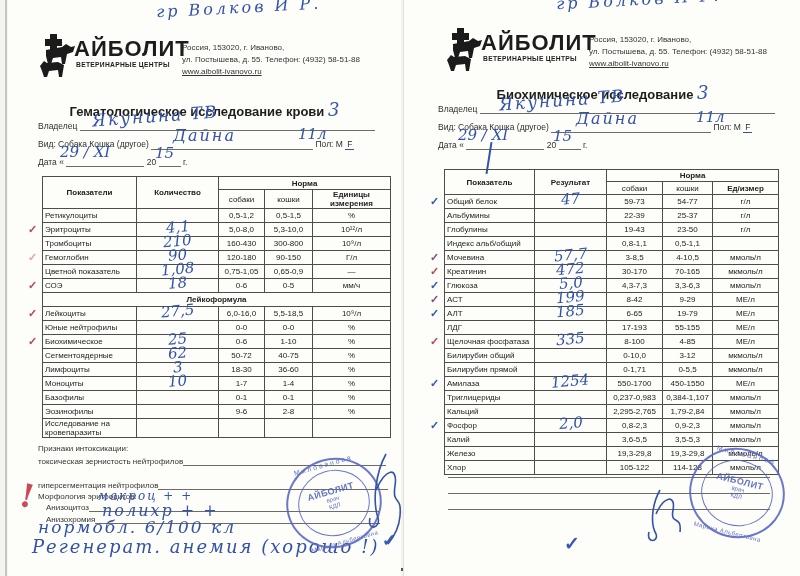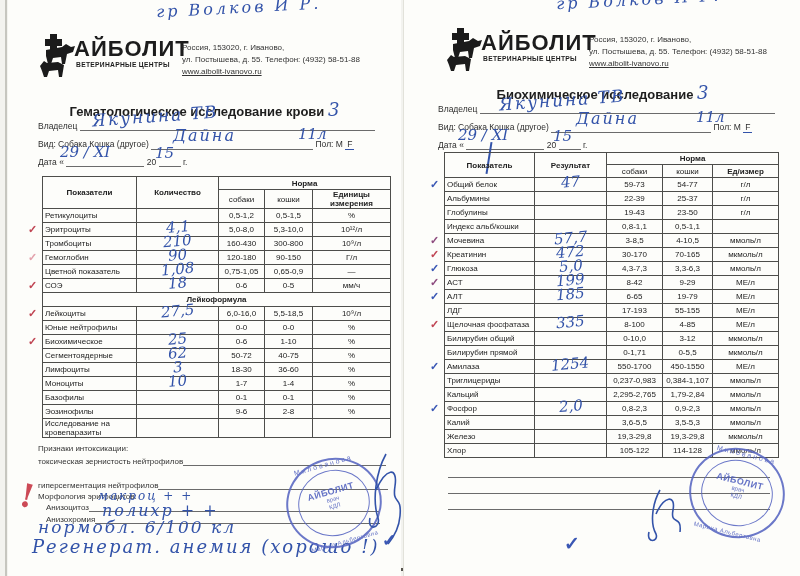--- a/index.html
+++ b/index.html
@@ -318,21 +318,21 @@
     <span>Дата «</span>
     <span class="ul" style="width:78px;"></span>
     <span>20</span>
     <span class="ul" style="width:22px;"></span>
     <span>г.</span>
   </div>
   <div class="hw hw-abs" style="left:54px;top:126px;font-size:15px;">29 / XI</div>
   <div class="hw hw-abs" style="left:149px;top:127px;font-size:15px;">15</div>
   <div style="position:absolute;left:84px;top:142px;width:2px;height:32px;background:#3353a9;transform:rotate(9deg);"></div>
 
-  <table id="bioTable" style="left:40px;top:152px;width:334px;">
+  <table id="bioTable" style="left:40px;top:169px;width:334px;">
     <colgroup>
         <col style="width:90px">
         <col style="width:72px">
         <col style="width:56px">
         <col style="width:50px">
         <col style="width:66px">
       </colgroup>
     <thead>
       <tr>
         <th rowspan="2">Показатель</th>
@@ -361,21 +361,21 @@
           <td class="num">г/л</td>
         </tr>
         <tr>
           <td class="lab"><span>Глобулины</span></td>
           <td class="valc"></td>
           <td class="num">19-43</td>
           <td class="num">23-50</td>
           <td class="num">г/л</td>
         </tr>
         <tr>
-          <td class="lab"><span>Индекс альб/кошки</span></td>
+          <td class="lab"><span>Индекс альб/общий</span></td>
           <td class="valc"></td>
           <td class="num">0,8-1,1</td>
           <td class="num">0,5-1,1</td>
           <td class="num"></td>
         </tr>
         <tr>
           <td class="lab"><span class="chk purple">✓</span><span>Мочевина</span></td>
           <td class="valc"><span class="val">57,7</span></td>
           <td class="num">3-8,5</td>
           <td class="num">4-10,5</td>

